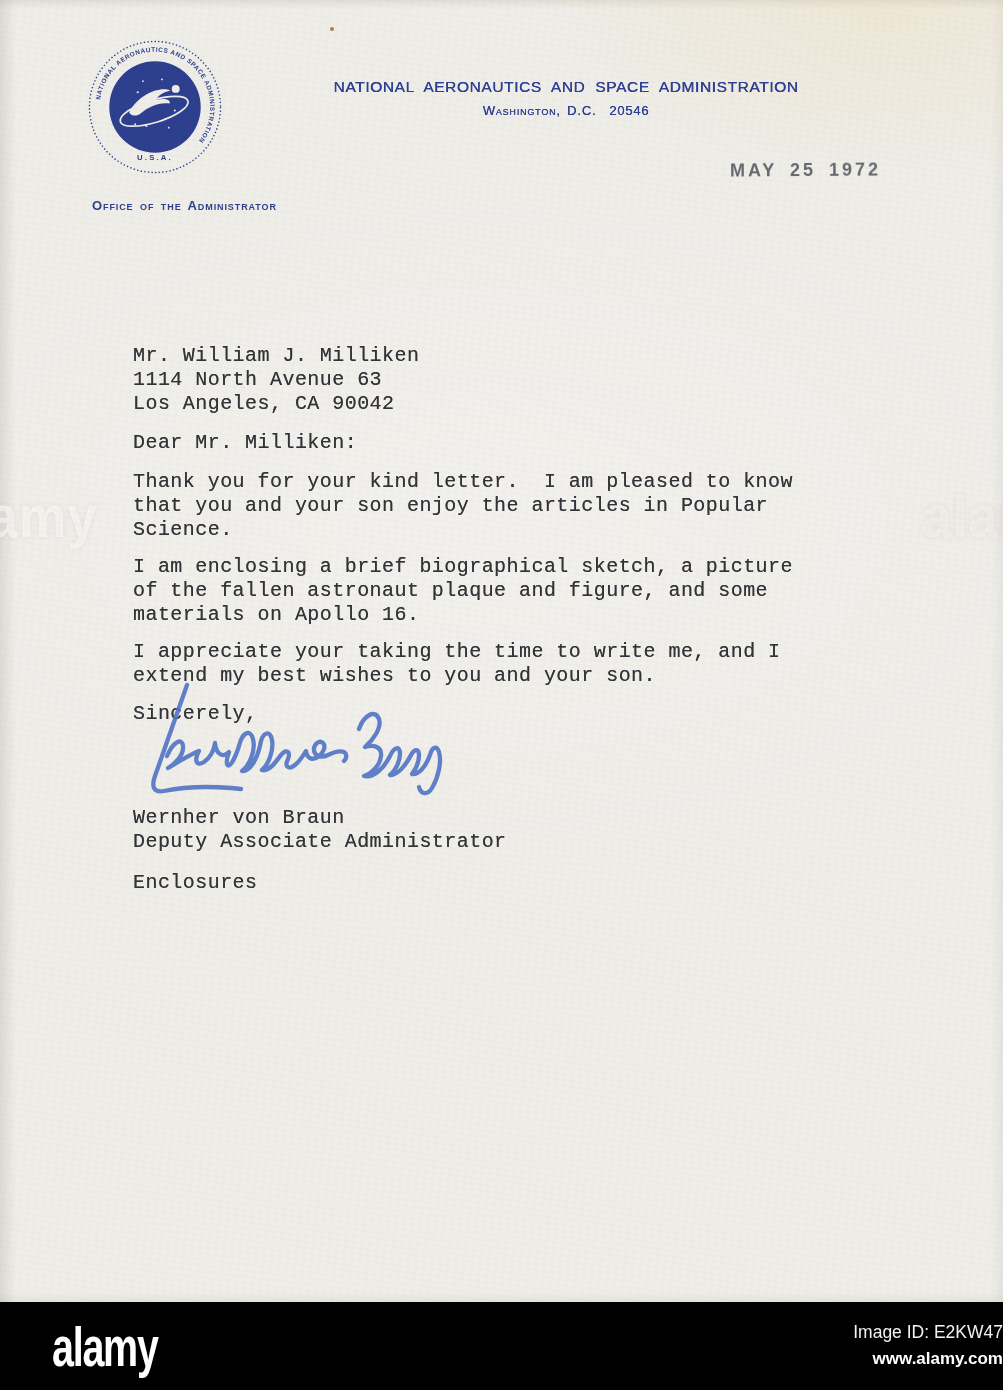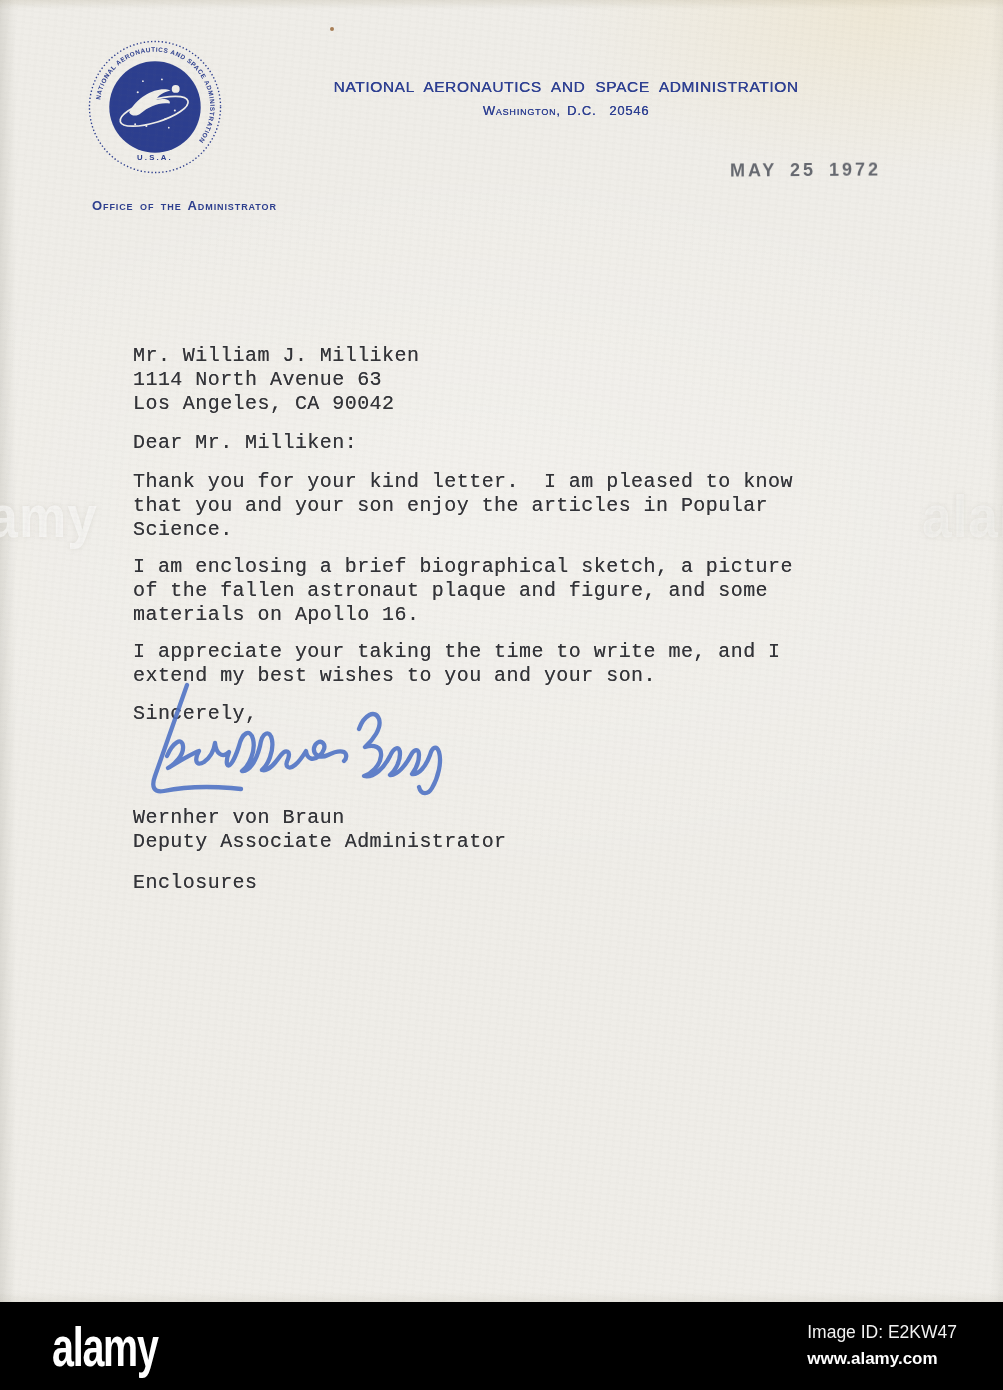--- a/index.html
+++ b/index.html
@@ -85,21 +85,21 @@
 
   
   .stock-bar{
     position:absolute;left:0;top:1302px;width:1003px;height:88px;background:#000;
     display:flex;align-items:center;justify-content:space-between;color:#fff;
   }
   .alamy-logo{
     margin-left:52px;font-size:47px;font-weight:bold;letter-spacing:-1.5px;
     transform:scale(0.84,1.18);transform-origin:left center;color:#fff;
   }
-  .bar-right{margin-right:46px;text-align:left;line-height:1.25;}
+  .bar-right{text-align:right;line-height:1.25;}
   .image-id{font-size:17.5px;color:#f2f2f2;}
   .site-url{font-size:17px;font-weight:bold;margin-top:4px;color:#fff;}
 </style>
 </head>
 <body>
 
 <div id="screenshot">
 
   <div class="paper">
 

